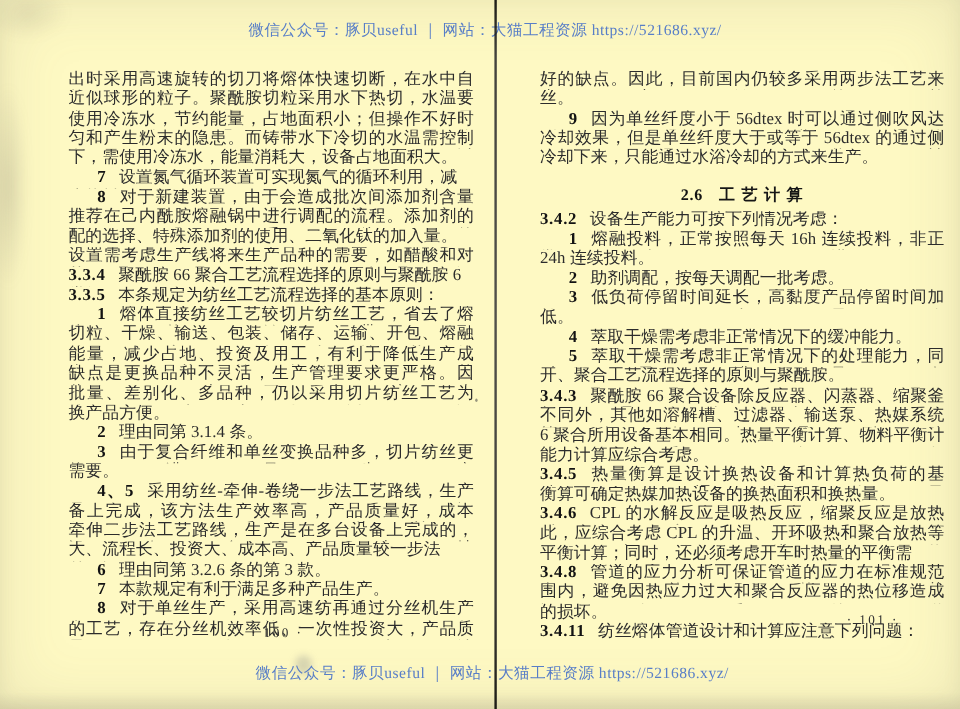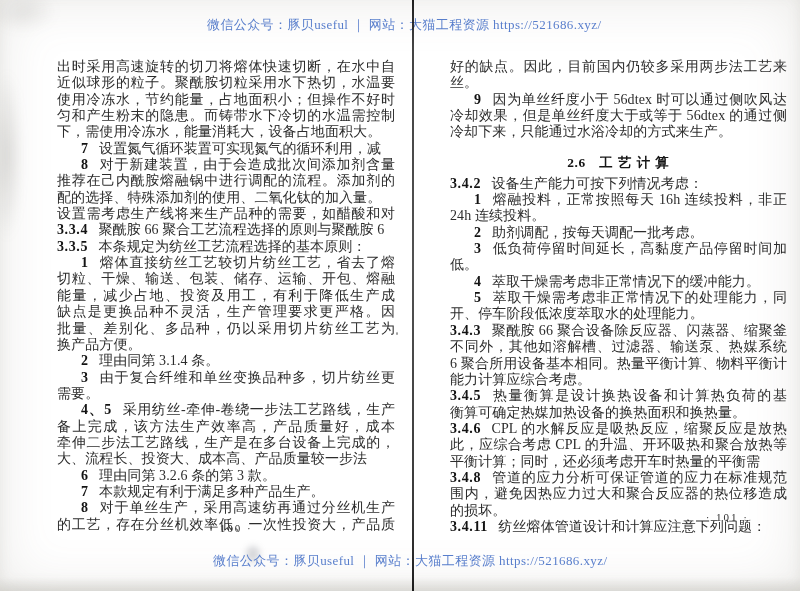--- a/index.html
+++ b/index.html
@@ -1,18 +1,18 @@
 <!DOCTYPE html>
 <html><head>
 <meta charset="utf-8">
 <style>
   html,body{margin:0;padding:0;background:#e9e8e4;}
   .sheet{
     position:relative;width:800px;height:591px;margin:0 auto;
-    background:#ffffff;
+    background:#fef9c3;
     overflow:hidden;
     font-family:"Liberation Serif","DejaVu Serif",serif;
   }
   .sheet::after{
     content:"";position:absolute;inset:0;pointer-events:none;
     box-shadow:inset 0 0 55px rgba(110,104,92,.14), inset 0 -6px 14px rgba(110,104,92,.10);
   }
   
   .wm{
     position:absolute;white-space:nowrap;
@@ -134,21 +134,21 @@
       <div class="line">冷却下来，只能通过水浴冷却的方式来生产。</div>
       <div class="line heading"><b>2.6</b>工 艺 计 算</div>
       <div class="line"><b>3.4.2</b>设备生产能力可按下列情况考虑：</div>
       <div class="line just ind"><b>1</b>熔融投料，正常按照每天 16h 连续投料，非正常时可进行</div>
       <div class="line">24h 连续投料。</div>
       <div class="line ind"><b>2</b>助剂调配，按每天调配一批考虑。</div>
       <div class="line just ind"><b>3</b>低负荷停留时间延长，高黏度产品停留时间加长，产量降</div>
       <div class="line">低。</div>
       <div class="line ind"><b>4</b>萃取干燥需考虑非正常情况下的缓冲能力。</div>
       <div class="line just ind"><b>5</b>萃取干燥需考虑非正常情况下的处理能力，同时需满足在</div>
-      <div class="line">开、停车阶段低浓度萃取水的处理能力。</div>
+      <div class="line">开、聚合工艺流程选择的原则与聚酰胺。</div>
       <div class="line just"><b>3.4.3</b>聚酰胺 66 聚合设备除反应器、闪蒸器、缩聚釜与聚酰胺 6</div>
       <div class="line just">不同外，其他如溶解槽、过滤器、输送泵、热媒系统等设备与聚酰胺</div>
       <div class="line just">6 聚合所用设备基本相同。热量平衡计算、物料平衡计算和设备</div>
       <div class="line">能力计算应综合考虑。</div>
       <div class="line just"><b>3.4.5</b>热量衡算是设计换热设备和计算热负荷的基础，通过热量</div>
       <div class="line">衡算可确定热媒加热设备的换热面积和换热量。</div>
       <div class="line just"><b>3.4.6</b>CPL 的水解反应是吸热反应，缩聚反应是放热反应。因</div>
       <div class="line just">此，应综合考虑 CPL 的升温、开环吸热和聚合放热等因素，进行热</div>
       <div class="line">平衡计算；同时，还必须考虑开车时热量的平衡需要。</div>
       <div class="line just"><b>3.4.8</b>管道的应力分析可保证管道的应力在标准规范允许的范</div>

